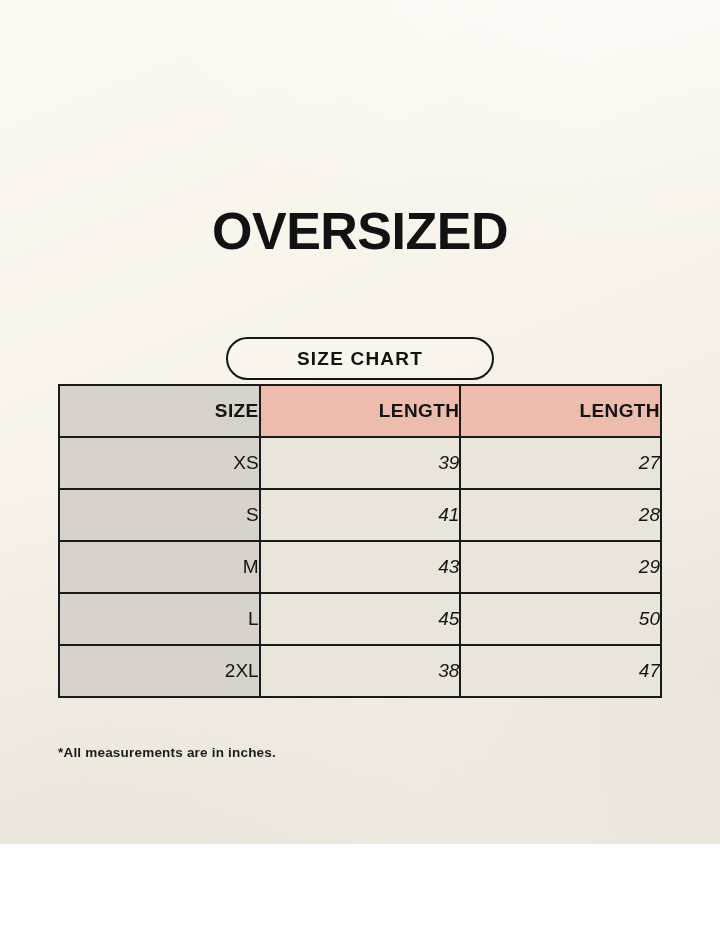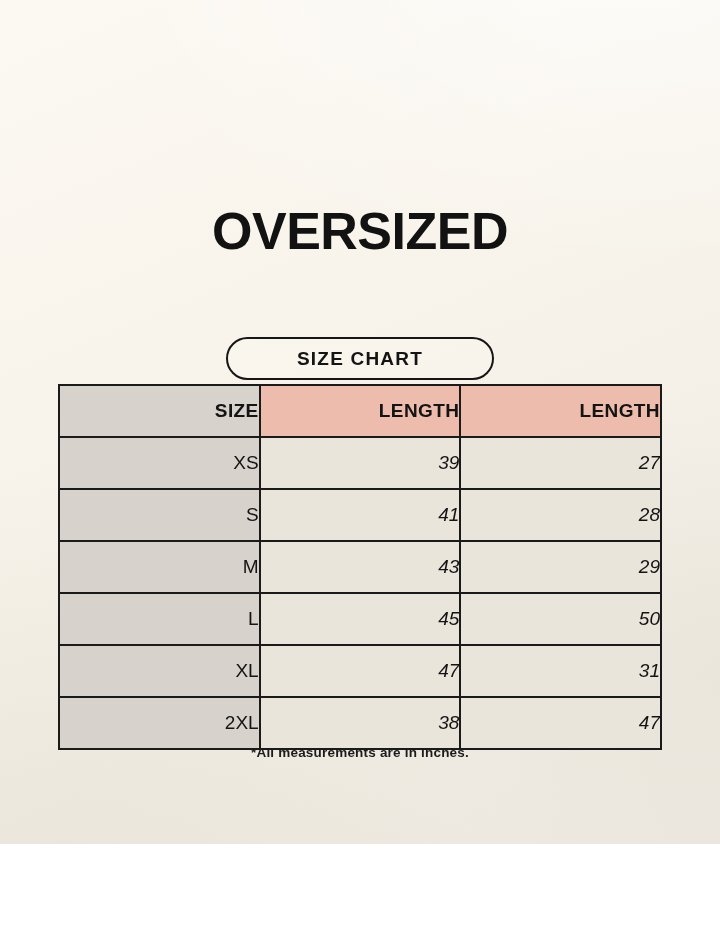--- a/index.html
+++ b/index.html
@@ -81,21 +81,21 @@
   }
   .col-gray  { background: #d7d2cb; }
   .col-pink  { background: #edbcac; }
   .cell-cream { background: #eae5db; font-weight: 400; font-style: italic; }
   .size-table tbody th.col-gray { font-weight: 400; margin-top: 46px; }
   .footnote {
     position: absolute;
     top: 745px;
     left: 58px;
     width: 604px;
-    text-align: center;
+    text-align: left;
     font-size: 13.5px;
     font-weight: 700;
     letter-spacing: 0.2px;
     color: #1c1c1c;
   }
 </style>
 </head>
 <body>
 
 <div class="page">
@@ -131,25 +131,20 @@
         <th class="col-gray">M</th>
         <td class="cell-cream">43</td>
         <td class="cell-cream">29</td>
       </tr>
       <tr>
         <th class="col-gray">L</th>
         <td class="cell-cream">45</td>
         <td class="cell-cream">50</td>
       </tr>
       <tr>
-        <th class="col-gray">XL</th>
-        <td class="cell-cream">47</td>
-        <td class="cell-cream">31</td>
-      </tr>
-      <tr>
         <th class="col-gray">2XL</th>
         <td class="cell-cream">38</td>
         <td class="cell-cream">47</td>
       </tr>
     </tbody>
   </table>
 
   <div class="footnote">*All measurements are in inches.</div>
 
 </div>

